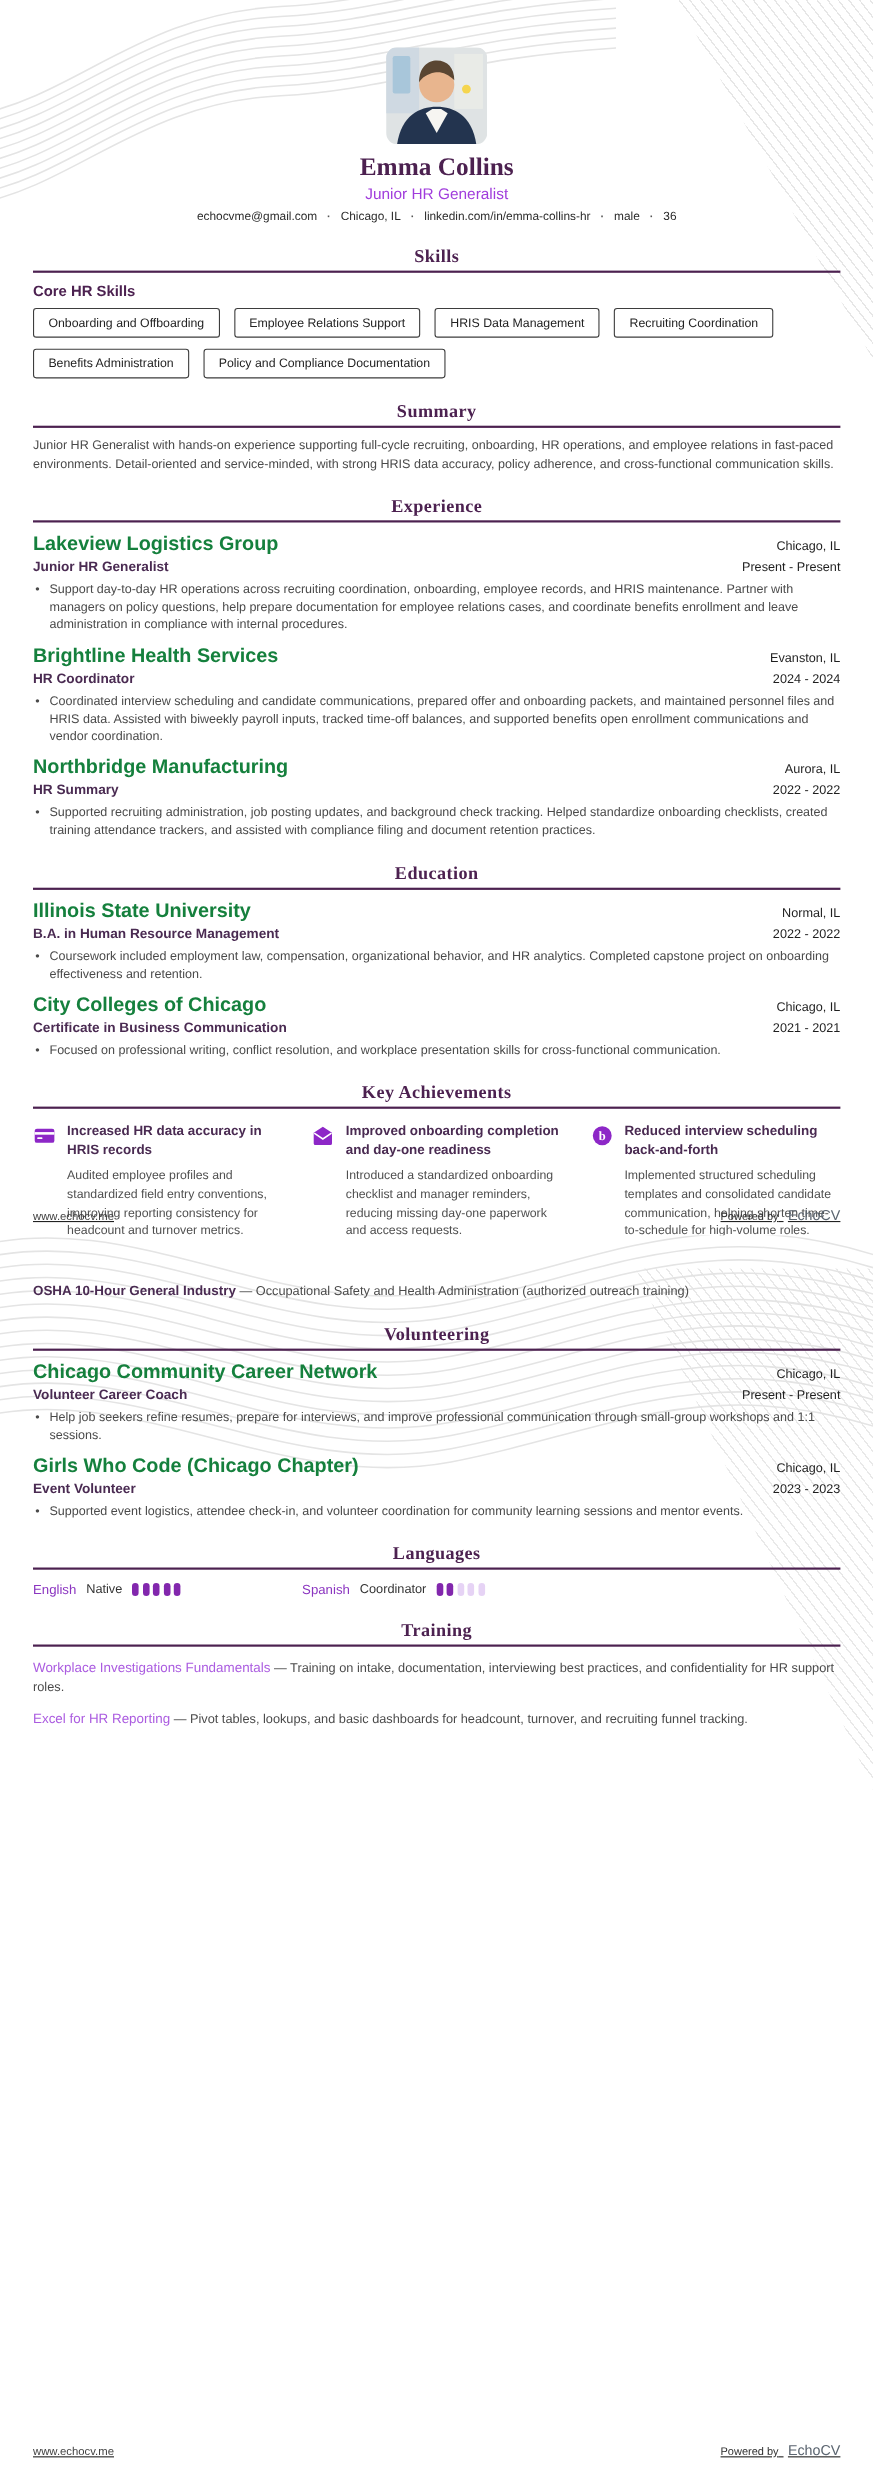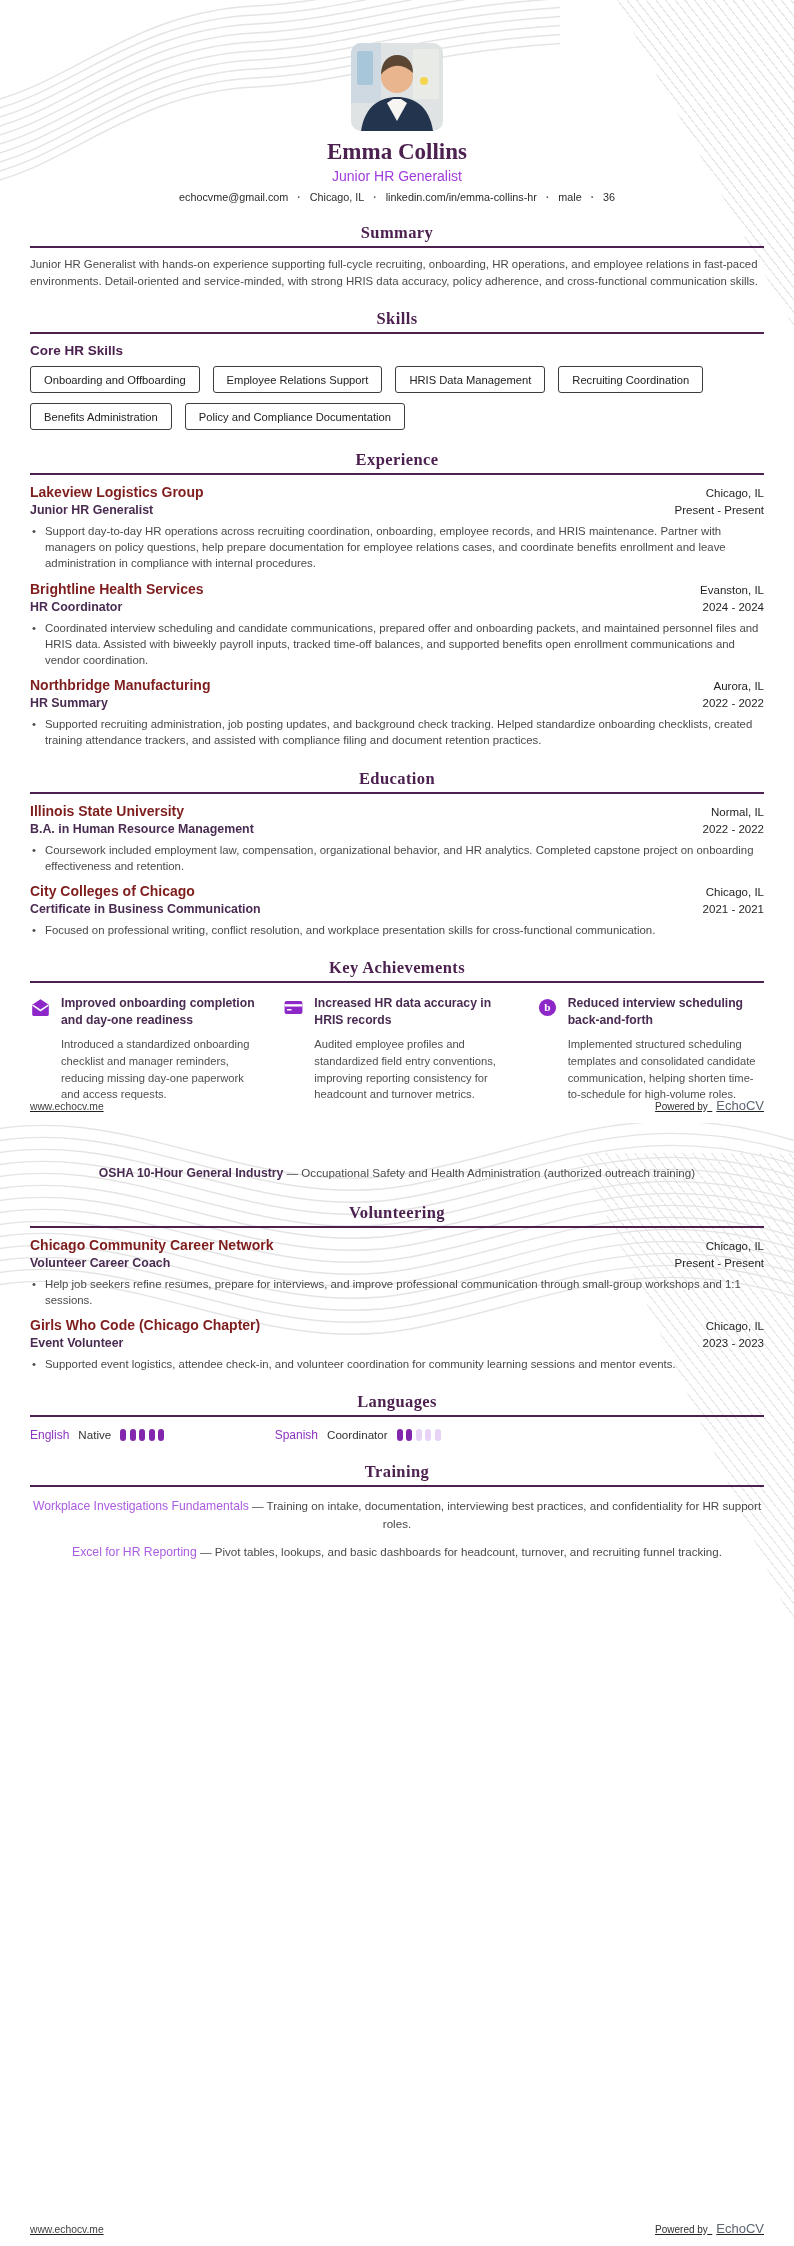--- a/index.html
+++ b/index.html
@@ -36,37 +36,37 @@
 
   .body-text { font-size:11.4px; line-height:1.45; color:#4a4a4a; margin-top:8px; }
 
   .subhead { font-size:13.5px; font-weight:700; color:#4c2150; margin-top:9px; }
   .pills { display:flex; flex-wrap:wrap; gap:10px 13px; margin-top:8px; }
   .pill { border:1.3px solid #3d3d3d; border-radius:3px; padding:6.5px 13px;
     font-size:11.2px; color:#222; background:#fff; }
 
   .entry { margin-top:9px; }
   .entry-row { display:flex; justify-content:space-between; align-items:baseline; }
-  .org { font-size:14px; font-weight:700; color:#7f1d1d;text-align:center; }
+  .org { font-size:18px; font-weight:700; color:#15803d;text-align:center; }
   .meta { font-size:11.5px; color:#1f1f1f; }
   .role-row { display:flex; justify-content:space-between; align-items:baseline; margin-top:3px; }
   .role { font-size:12.4px; font-weight:600; color:#4a2b52; }
   .bullet { position:relative; font-size:11.4px; line-height:1.42; color:#4a4a4a;
     margin-top:6px; padding-left:15px; }
   .bullet::before { content:"•"; position:absolute; left:2px; top:0; color:#4a4a4a; }
 
   
   .ach-grid { display:grid; grid-template-columns:1fr 1fr 1fr; gap:0 26px; margin-top:12px; }
   .ach { display:flex; gap:10px; }
   .ach-icon { flex:0 0 21px; width:21px; height:21px; margin-top:2px; }
   .ach-title { font-size:12.2px; font-weight:700; color:#4a2b52; line-height:1.35; }
   .ach-text { font-size:11.2px; color:#4f4f4f; line-height:1.5; margin-top:8px; }
 
   
-  .line-item { margin-top:11px; font-size:11.6px; line-height:1.45;text-align:center; }
+  .line-item { margin-top:11px; font-size:11.6px; line-height:1.45; }
   .cert-name { color:#4a2b52; font-weight:700; font-size:12.2px; }
   .train-name { color:#ab5ce0; font-size:12.2px; }
   .line-detail { color:#4a4a4a; }
 
   
   .lang-grid { display:grid; grid-template-columns:1fr 1fr 1fr; margin-top:11px; }
   .lang-item { display:flex; gap:9px; }
   .lang-name { font-size:12px; color:#8b35c0; }
   .lang-level { font-size:11.6px; color:#333; }
   .dots { display:flex; align-items:center; gap:3.5px; }
@@ -128,40 +128,40 @@
       <span>Chicago, IL</span>
       <span class="sep">·</span>
       <span>linkedin.com/in/emma-collins-hr</span>
       <span class="sep">·</span>
       <span>male</span>
       <span class="sep">·</span>
       <span>36</span>
     </div>
 
     <div class="section">
-      <div class="section-title">Summary</div>
-      <div class="section-rule"></div>
-      <div class="body-text">Junior HR Generalist with hands-on experience supporting full-cycle recruiting, onboarding, HR operations, and employee relations in fast-paced environments. Detail-oriented and service-minded, with strong HRIS data accuracy, policy adherence, and cross-functional communication skills.</div>
-    </div>
-
-    <div class="section">
       <div class="section-title">Skills</div>
       <div class="section-rule"></div>
       <div class="subhead">Core HR Skills</div>
       <div class="pills">
         <span class="pill">Onboarding and Offboarding</span>
         <span class="pill">Employee Relations Support</span>
         <span class="pill">HRIS Data Management</span>
         <span class="pill">Recruiting Coordination</span>
         <span class="pill">Benefits Administration</span>
         <span class="pill">Policy and Compliance Documentation</span>
       </div>
     </div>
 
     <div class="section">
+      <div class="section-title">Summary</div>
+      <div class="section-rule"></div>
+      <div class="body-text">Junior HR Generalist with hands-on experience supporting full-cycle recruiting, onboarding, HR operations, and employee relations in fast-paced environments. Detail-oriented and service-minded, with strong HRIS data accuracy, policy adherence, and cross-functional communication skills.</div>
+    </div>
+
+    <div class="section">
       <div class="section-title">Experience</div>
       <div class="section-rule"></div>
 
       <div class="entry">
         <div class="entry-row">
           <span class="org">Lakeview Logistics Group</span>
           <span class="meta">Chicago, IL</span>
         </div>
         <div class="role-row">
           <span class="role">Junior HR Generalist</span>
@@ -221,41 +221,41 @@
           <span class="meta">2021 - 2021</span>
         </div>
         <div class="bullet">Focused on professional writing, conflict resolution, and workplace presentation skills for cross-functional communication.</div>
       </div>
     </div>
 
     <div class="section">
       <div class="section-title">Key Achievements</div>
       <div class="section-rule"></div>
       <div class="ach-grid">
-
-        <div class="ach">
-          <svg class="ach-icon" viewBox="0 0 24 24">
-            <path d="M2.5 8.8 12 2.6l9.5 6.2v11.2a1.7 1.7 0 0 1-1.7 1.7H4.2a1.7 1.7 0 0 1-1.7-1.7Z" fill="#8d27c7"></path>
-            <path d="M3 9.2l9 6.2 9-6.2" stroke="#ffffff" stroke-width="1.7" fill="none"></path>
-          </svg>
-          <div>
-            <div class="ach-title">Improved onboarding completion and day-one readiness</div>
-            <div class="ach-text">Introduced a standardized onboarding checklist and manager reminders, reducing missing day-one paperwork and access requests.</div>
-          </div>
-        </div>
 
         <div class="ach">
           <svg class="ach-icon" viewBox="0 0 24 24">
             <rect x="1.8" y="4.6" width="20.4" height="14.8" rx="2.3" fill="#8d27c7"></rect>
             <rect x="1.8" y="8.2" width="20.4" height="2.7" fill="#ffffff"></rect>
             <rect x="4.4" y="13.6" width="5.4" height="1.9" rx=".7" fill="#ffffff"></rect>
           </svg>
           <div>
             <div class="ach-title">Increased HR data accuracy in HRIS records</div>
             <div class="ach-text">Audited employee profiles and standardized field entry conventions, improving reporting consistency for headcount and turnover metrics.</div>
+          </div>
+        </div>
+
+        <div class="ach">
+          <svg class="ach-icon" viewBox="0 0 24 24">
+            <path d="M2.5 8.8 12 2.6l9.5 6.2v11.2a1.7 1.7 0 0 1-1.7 1.7H4.2a1.7 1.7 0 0 1-1.7-1.7Z" fill="#8d27c7"></path>
+            <path d="M3 9.2l9 6.2 9-6.2" stroke="#ffffff" stroke-width="1.7" fill="none"></path>
+          </svg>
+          <div>
+            <div class="ach-title">Improved onboarding completion and day-one readiness</div>
+            <div class="ach-text">Introduced a standardized onboarding checklist and manager reminders, reducing missing day-one paperwork and access requests.</div>
           </div>
         </div>
 
         <div class="ach">
           <svg class="ach-icon" viewBox="0 0 24 24">
             <circle cx="12" cy="12" r="9.8" fill="#8d27c7"></circle>
             <text x="12" y="16.4" text-anchor="middle" font-size="13" font-weight="bold" font-family="Liberation Serif, serif" fill="#ffffff">b</text>
           </svg>
           <div>
             <div class="ach-title">Reduced interview scheduling back-and-forth</div>

